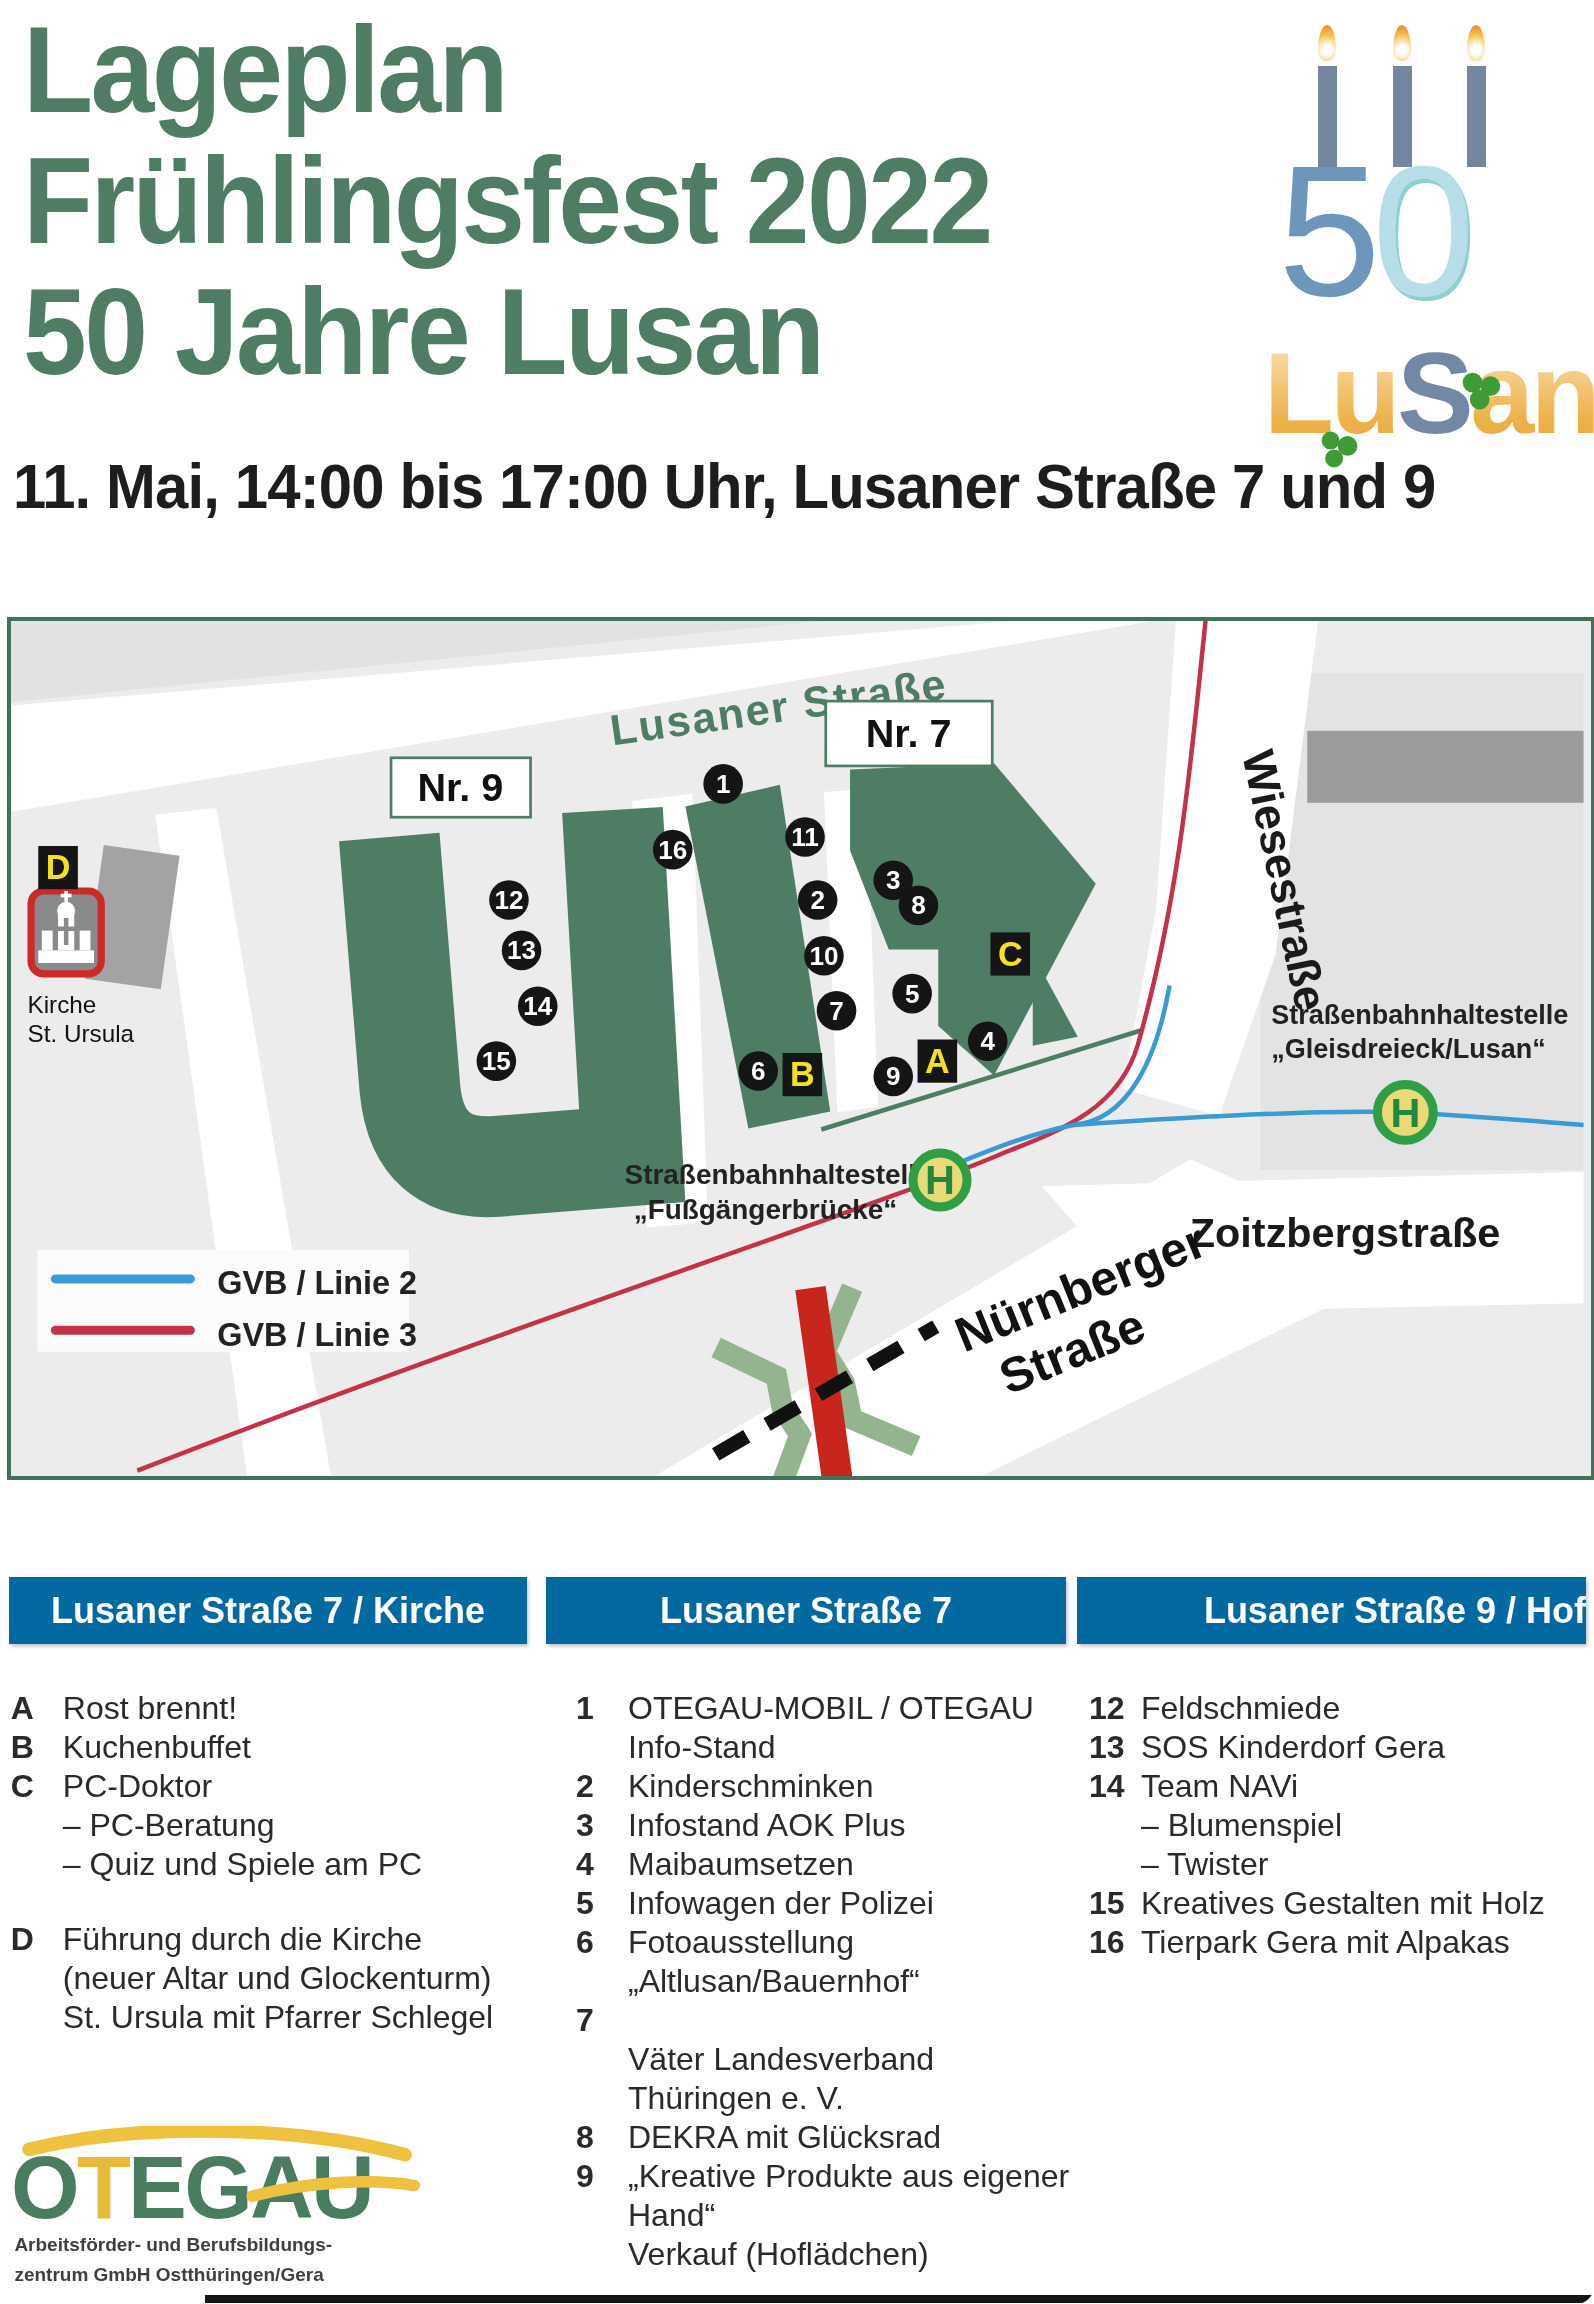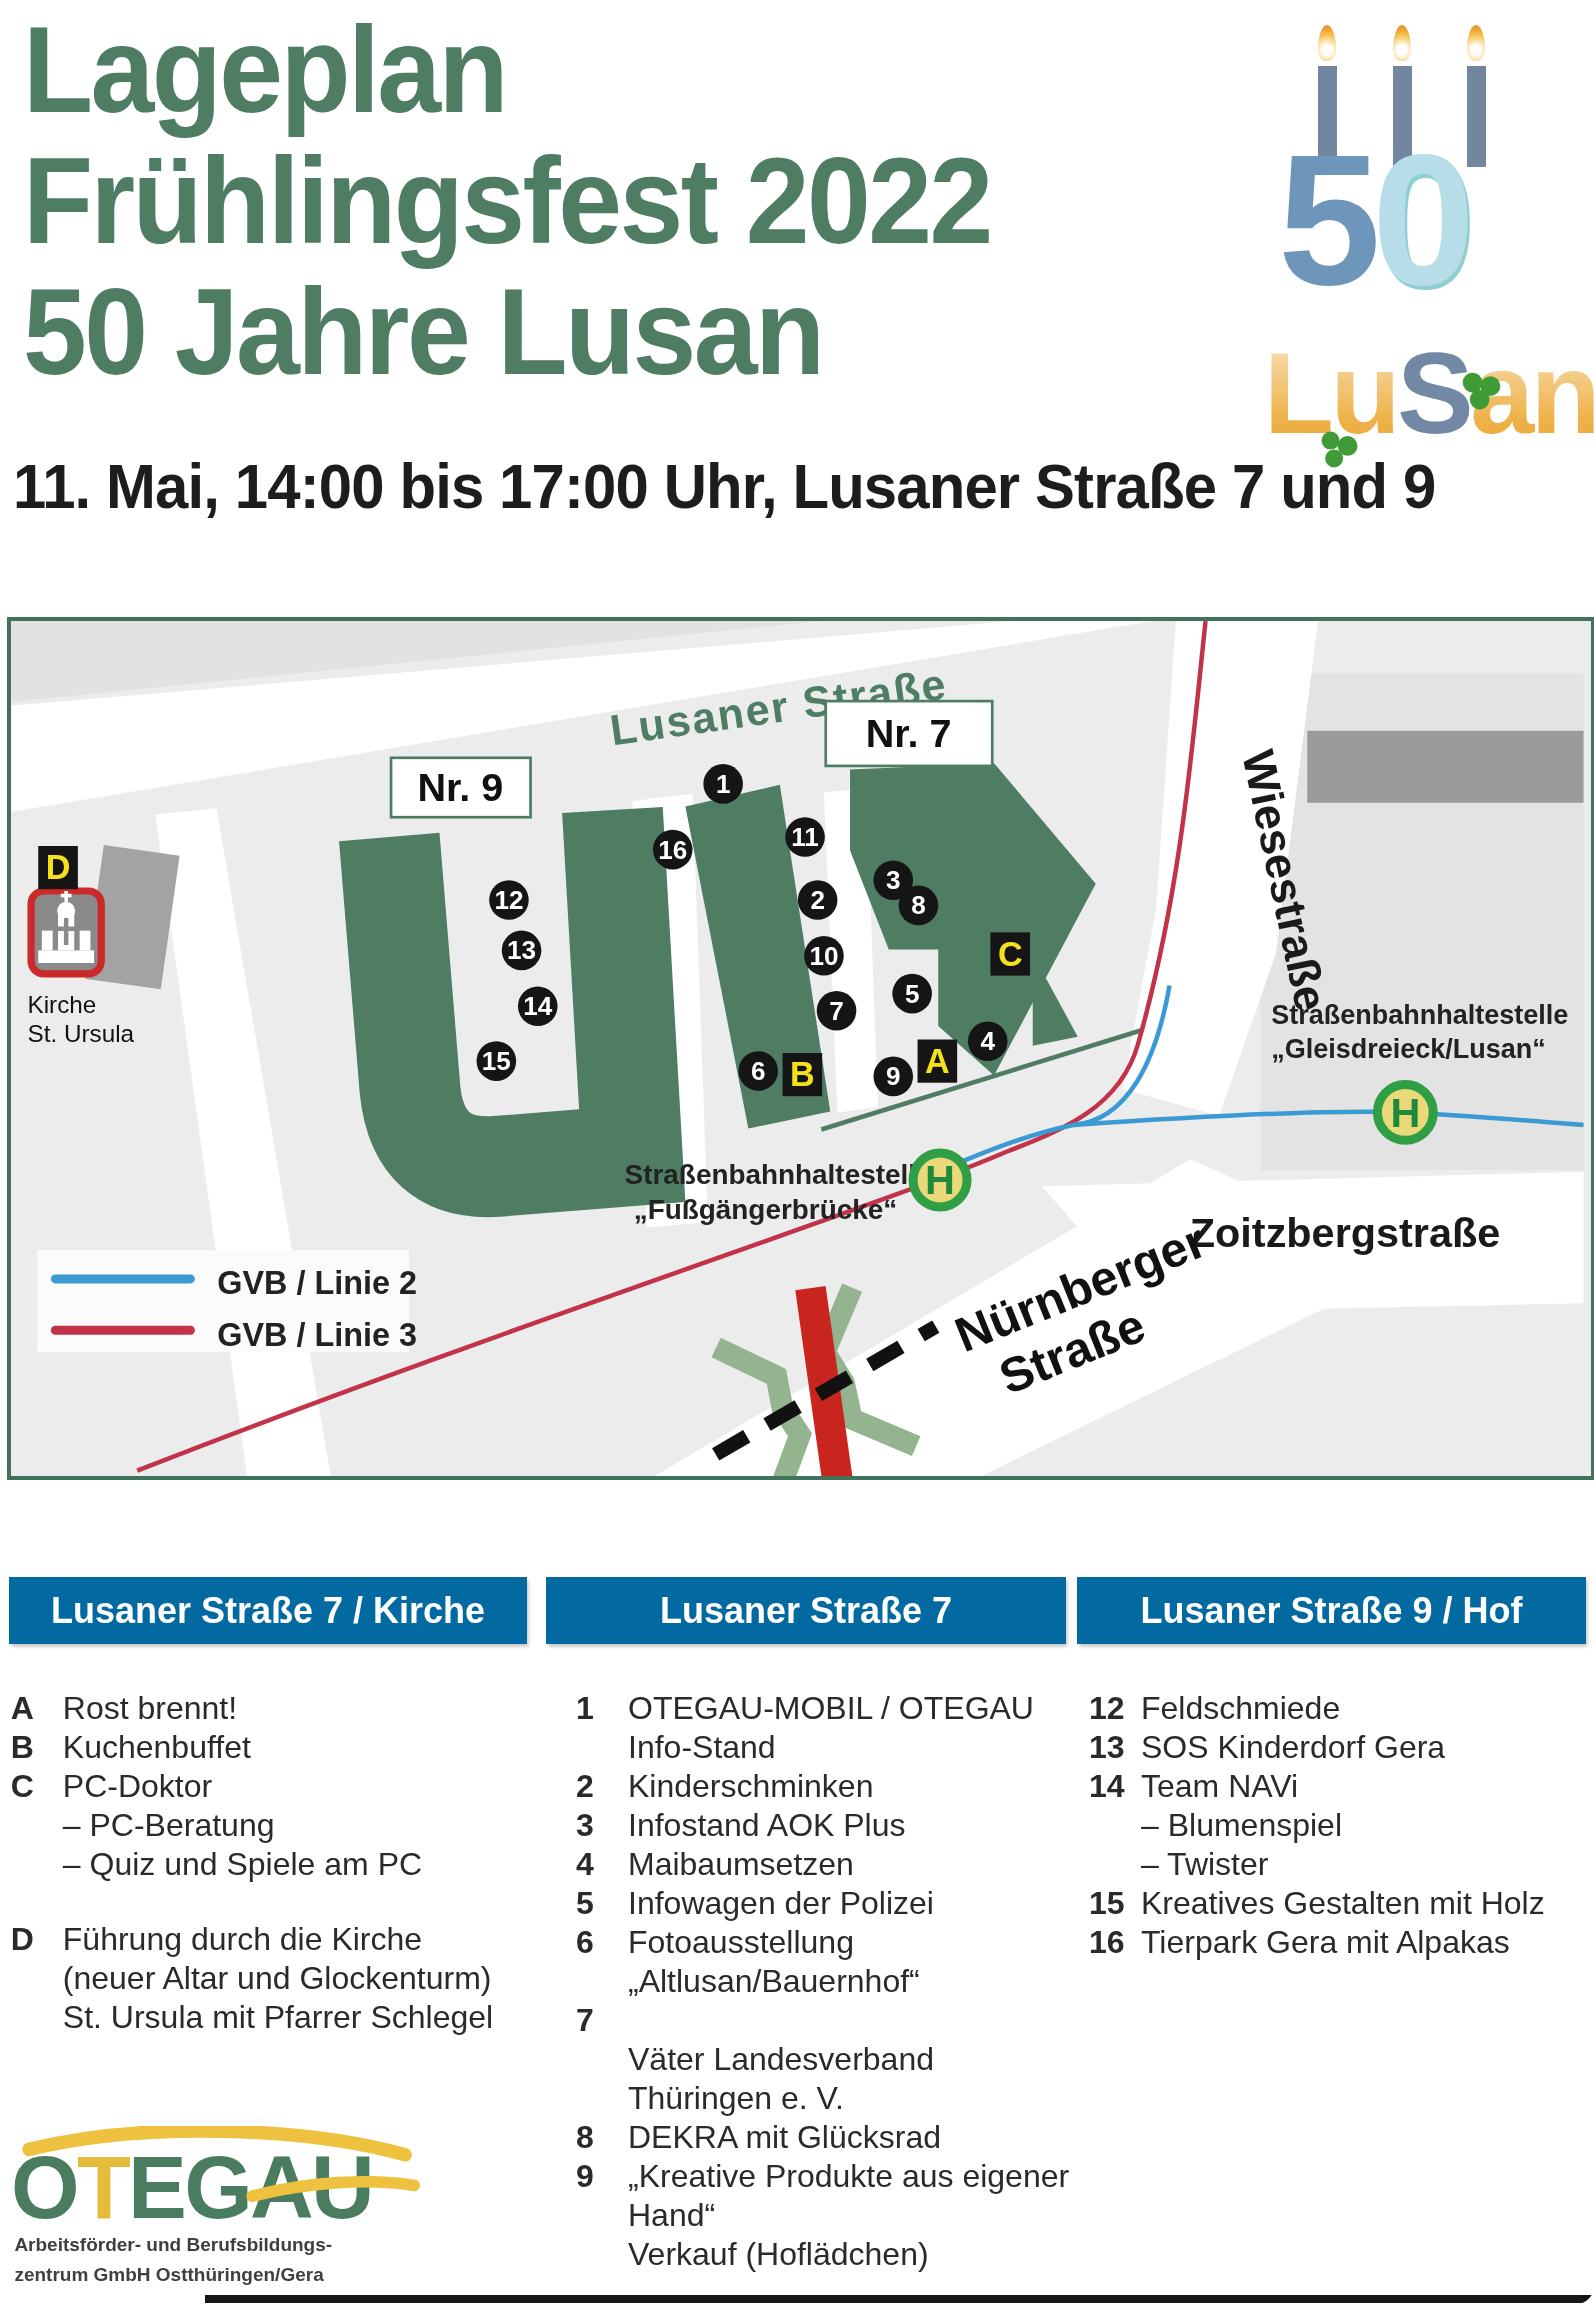--- a/index.html
+++ b/index.html
@@ -11,21 +11,21 @@
          transform:scaleX(.94);transform-origin:left top;}
   .subtitle{position:absolute;left:12.6px;top:450px;color:#1d1d1d;font-weight:bold;
          font-size:63px;letter-spacing:-0.9px;white-space:nowrap;
          transform:scaleX(.95);transform-origin:left top;}
   
   .logo50{position:absolute;left:1262px;top:5.4px;width:329px;height:486px;}
   .candle{position:absolute;width:19px;height:101px;background:#72869f;top:61px;}
   .flame{position:absolute;width:18px;height:36px;top:20px;
          background:radial-gradient(circle at 50% 70%, #ffffff 18%, #f6c455 55%, #e8972e 85%);
          border-radius:50% 50% 46% 46% / 68% 68% 32% 32%;}
-  .fifty{position:absolute;left:16px;top:125px;font-weight:bold;font-size:185px;line-height:180px;letter-spacing:-9px;}
+  .fifty{position:absolute;left:16px;top:136px;font-weight:normal;font-size:185px;line-height:180px;letter-spacing:-9px;}
   .fifty .f5{color:#6e96bb;} .fifty .f0{color:#b7dde8;text-shadow:2.7px 3.6px 0 #8fd0cf;}
   .lusan{position:absolute;left:1.8px;top:331px;font-weight:bold;font-size:115px;line-height:115px;letter-spacing:-3.6px;}
   .lusan .or{background:linear-gradient(#f8e3bd 5%,#eeb24a 70%,#e9a638);-webkit-background-clip:text;background-clip:text;color:transparent;}
   .lusan .bl{color:#7288a4;}
   .clover{position:absolute;}
   
   .map{position:absolute;left:7.2px;top:617px;width:1580px;height:855px;border:4.5px solid #41735a;background:#ececec;}
   
   .sec-head{position:absolute;height:67px;background:#0369a1;color:#fff;font-weight:bold;
             font-size:36px;line-height:67px;text-align:center;top:1577px;
@@ -243,21 +243,21 @@
           <g>
             <rect x="30" y="250" width="44" height="48" fill="#151515"></rect>
             <text x="52" y="287" font-size="38" font-weight="bold" fill="#f4e11b" text-anchor="middle">D</text>
           </g>
         </g>
     </svg>
   </div>
 
   <div class="sec-head" style="left:9px;width:518px;">Lusaner Straße 7 / Kirche</div>
   <div class="sec-head" style="left:546px;width:520px;">Lusaner Straße 7</div>
-  <div class="sec-head" style="left:1077px;width:509px;">Lusaner Straße 9 / Hof</div>
+  <div class="sec-head" style="left:1077px;width:509px;text-align:right;">Lusaner Straße 9 / Hof</div>
 
   <div class="sec-list" id="list-0" style="left:10.8px;width:518px;">
       <div class="li-row">
         <span class="li-lbl">A</span>
         <span>Rost brennt!</span>
       </div>
       <div class="li-row">
         <span class="li-lbl">B</span>
         <span>Kuchenbuffet</span>
       </div>

